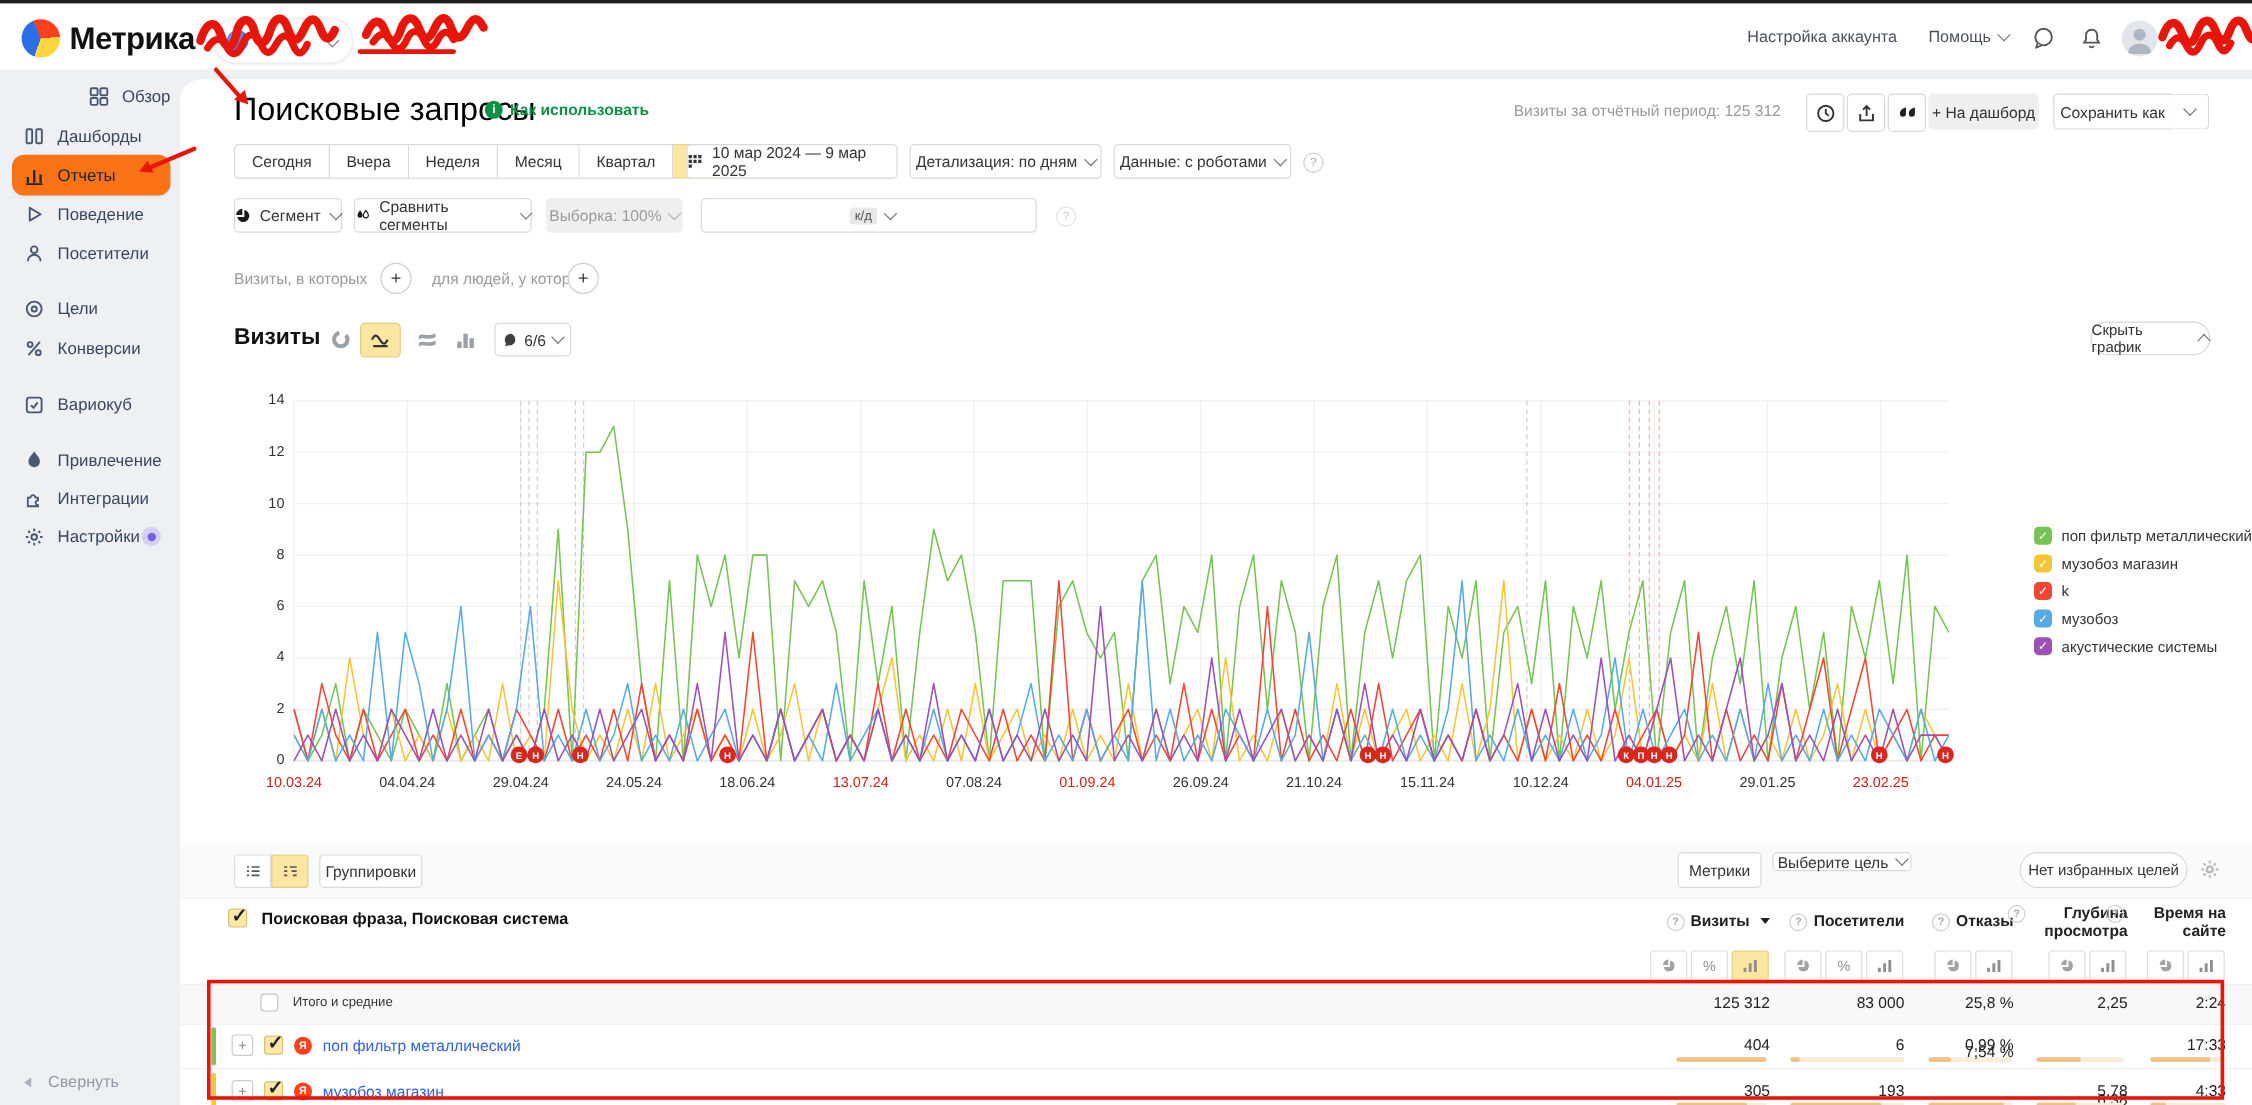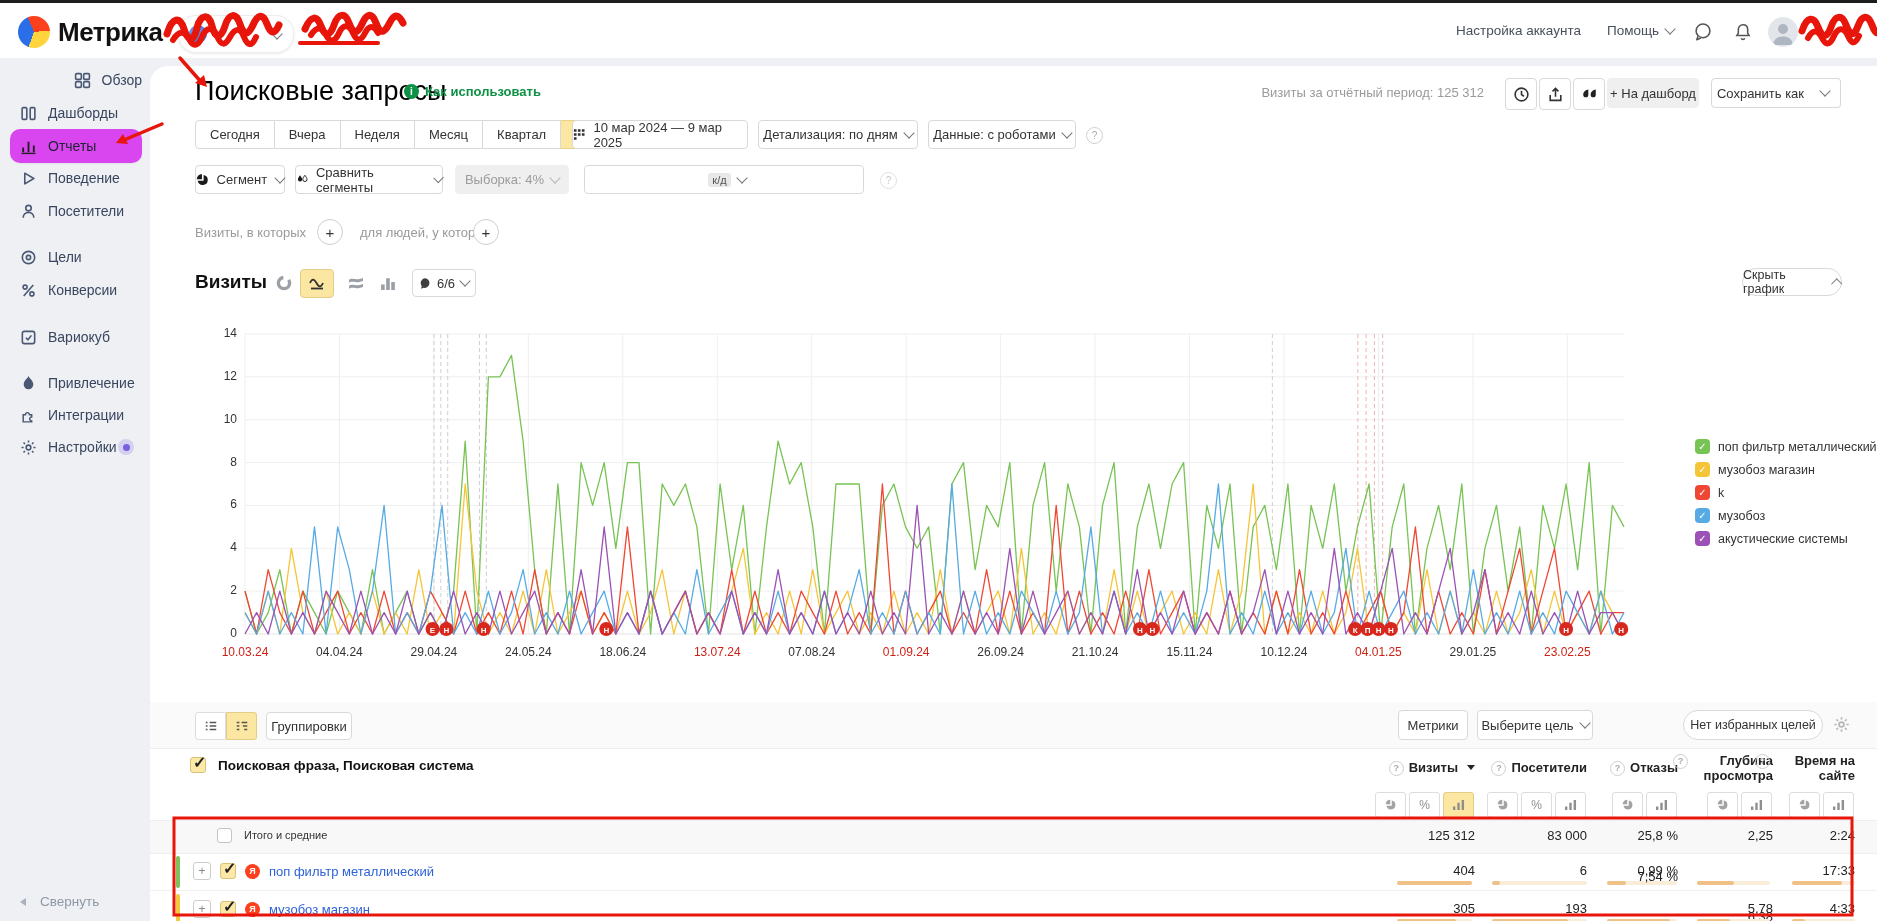--- a/index.html
+++ b/index.html
@@ -10,21 +10,21 @@
   .logo-circle{position:absolute;left:18px;top:13px;width:32px;height:32px;border-radius:50%;background:conic-gradient(from 200deg,#2a6fe8 0 38%,#fc3f1d 38% 68%,#ffd43d 68% 100%)}
   .logo-text{position:absolute;left:58px;top:14px;font-size:26px;font-weight:700;color:#111;letter-spacing:-0.5px}
   .counter-pill{position:absolute;left:178px;top:12px;width:114px;height:36px;background:#fff;border:1px solid #ececec;border-radius:18px;box-shadow:0 1px 3px rgba(0,0,0,.08)}
   .counter-fav{position:absolute;left:10px;top:9px;width:18px;height:18px;border-radius:50%;background:radial-gradient(circle at 35% 35%,#6ea4f5,#2a62d9)}
   .tb-link{position:absolute;top:0;height:55px;display:flex;align-items:center;font-size:13.5px;color:#49505a;cursor:pointer}
   .chv{display:inline-block;width:7px;height:7px;border-right:1.5px solid #777;border-bottom:1.5px solid #777;transform:rotate(45deg);margin-left:7px;position:relative;top:-2px}
   .chv.up{transform:rotate(-135deg);top:2px}
   .sidebar{position:absolute;left:0;top:58px;width:150px;height:863px;background:#eef0f4}
   .side-item{position:absolute;left:10px;width:132px;height:34px;display:flex;align-items:center;border-radius:10px;font-size:14px;color:#39465e;cursor:pointer}
   .side-item .ic{width:17px;height:17px;margin:0 11px 0 10px;flex:0 0 auto}
-  .side-item.active{background:#d946ef;box-shadow:0 1px 2px rgba(0,0,0,.06);color:#1c2430}
+  .side-item.active{background:#f97316;box-shadow:0 1px 2px rgba(0,0,0,.06);color:#1c2430}
   .side-dot{position:absolute;left:108px;top:9px;width:16px;height:16px;border-radius:50%;background:rgba(123,95,224,.22)}
   .side-dot::after{content:"";position:absolute;left:4.5px;top:4.5px;width:7px;height:7px;border-radius:50%;background:#7b5fe0}
   .collapse{position:absolute;left:20px;top:836px;display:flex;align-items:center;font-size:13.5px;color:#8f98a5;cursor:pointer}
   .tri-left{width:0;height:0;border-top:4px solid transparent;border-bottom:4px solid transparent;border-right:6px solid #aab1bb;margin-right:14px}
   .card{position:absolute;left:150px;top:66px;width:1727px;height:855px;background:#fff;border-radius:18px 0 0 0}
   .page-title{position:absolute;left:195px;top:76px;font-size:27px;color:#000}
   .howto{position:absolute;left:404px;top:84px;display:flex;align-items:center;cursor:pointer}
   .howto .i{width:15px;height:15px;border-radius:50%;background:#0d9145;color:#fff;font-size:10px;font-weight:700;display:flex;align-items:center;justify-content:center;margin-right:6px}
   .howto .t{font-size:13px;font-weight:700;color:#0d9145}
   .period-note{position:absolute;top:85px;left:1204px;width:280px;text-align:right;font-size:13px;color:#9a9a9a}
@@ -274,21 +274,21 @@
 </div>
 <div class="btn abs" style="left:295px;top:165px;width:148px;height:29px;gap:7px">
   <svg width="14" height="14" viewBox="0 0 16 16">
       <path d="M5 2.2C6.6 4.4 7.6 5.7 7.6 7.3a2.6 2.6 0 11-5.2 0C2.4 5.7 3.4 4.4 5 2.2z" fill="#1a1a1a"></path>
       <path d="M11 2.2c1.6 2.2 2.6 3.5 2.6 5.1a2.6 2.6 0 11-5.2 0c0-1.6 1-2.9 2.6-5.1z" fill="none" stroke="#1a1a1a" stroke-width="1.2"></path>
     </svg>
   <span>Сравнить сегменты</span>
     <span class="chv" style="margin-left:2px"></span>
 </div>
 <div class="btn gray abs" style="left:455px;top:165px;width:114px;height:29px;color:#9b9b9b">
-    <span>Выборка: 4%</span>
+    <span>Выборка: 100%</span>
     <span class="chv" style="border-color:#b5b5b5"></span>
   </div>
 <div class="btn abs" style="left:584px;top:165px;width:280px;height:29px">
   <span style="background:#e8e8e8;border-radius:3px;font-size:11px;color:#555;padding:1px 4px;margin-left:6px">к/д</span>
   <span class="chv"></span>
 </div>
 <span class="qmark abs" style="left:880px;top:172px;border-color:#e0e0e0;color:#c9c9c9">?</span>
 
 <div class="abs" style="left:195px;top:225px;font-size:13px;color:#9a9a9a">Визиты, в которых</div>
 <div class="plus-circle" style="left:317px;top:219px">+</div>
@@ -474,21 +474,21 @@
       <path d="M2 4h2M2 8h2M2 12h2M6.5 4H14M6.5 8H14M6.5 12H14"></path>
     </svg>
 </div>
 <div class="toolbtn sel" style="top:712px;left:226px;height:28px;border-radius:0 3px 3px 0">
   <svg width="14" height="14" viewBox="0 0 16 16" fill="none" stroke="#555" stroke-width="1.6">
       <path d="M2 4h3M2 8h3M2 12h3M7.5 4H14M9 8h5M10.5 12H14"></path>
     </svg>
 </div>
 <div class="btn abs" style="left:266px;top:712px;width:86px;height:28px">Группировки</div>
 <div class="btn abs" style="left:1398px;top:710px;width:70px;height:30px">Метрики</div>
-<div class="btn abs" style="left:1477px;top:710px;width:116px;height:30px">
+<div class="btn abs" style="left:1477px;top:710px;width:116px;height:16px">
     <span>Выберите цель</span>
     <span class="chv"></span>
   </div>
 <div class="pill abs" style="left:1683px;top:710px;width:140px;height:30px">Нет избранных целей</div>
 <div class="abs" style="left:1833px;top:716px">
   <svg width="17" height="17" viewBox="0 0 16 16" fill="none" stroke="#b5b5b5" stroke-width="1.6">
       <circle cx="8" cy="8" r="2.3"></circle>
       <path d="M8 1.2v2.2M8 12.6v2.2M1.2 8h2.2M12.6 8h2.2M3.2 3.2l1.5 1.5M11.3 11.3l1.5 1.5M12.8 3.2l-1.5 1.5M4.7 11.3l-1.5 1.5"></path>
     </svg>
 </div>

